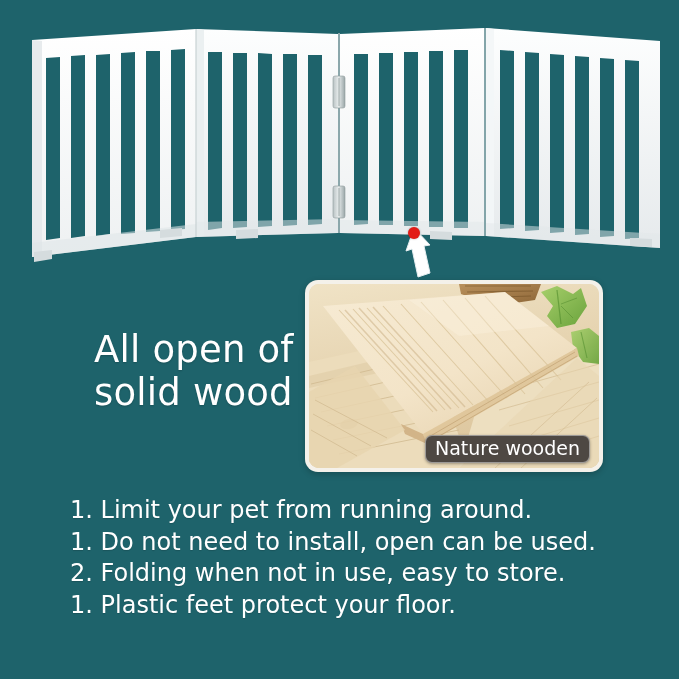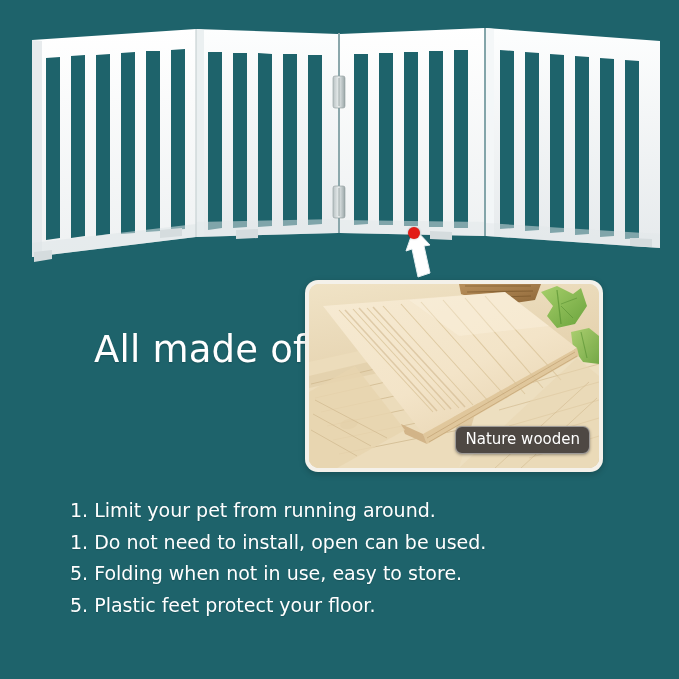--- a/index.html
+++ b/index.html
@@ -34,26 +34,26 @@
     box-sizing:border-box;
     box-shadow:0 2px 6px rgba(0,0,0,.22);
   }
   #photo-inner{
     position:relative;width:100%;height:100%;
     border-radius:10px;overflow:hidden;
     background:#e9d9b8;
   }
   #photo-svg{display:block;width:100%;height:100%;}
   #photo-badge{
-    position:absolute;right:9px;bottom:14px;
+    position:absolute;right:9px;bottom:5px;
     background:#4e4843;
     border:1px solid rgba(255,255,255,.45);
     border-radius:7px;
     color:#ffffff;
-    font-size:15px;line-height:15px;
+    font-size:19px;line-height:15px;
     padding:5px 9px 6px 9px;
     white-space:nowrap;
     box-shadow:0 1px 3px rgba(0,0,0,.35);
   }
 
   
   #callout{position:absolute;left:380px;top:215px;width:120px;height:90px;}
   #dot{
     position:absolute;left:408px;top:227px;width:12px;height:12px;
     border-radius:50%;
@@ -61,21 +61,21 @@
     box-shadow:0 0 2px rgba(0,0,0,.35);
   }
 
   
   #features{
     position:absolute;left:70px;top:495px;width:600px;
     color:#ffffff;
   }
   .feat{
     display:block;
-    font-size:19px;line-height:31.5px;
+    font-size:24px;line-height:31.5px;
     white-space:nowrap;
     text-shadow:0 1px 1px rgba(0,0,0,.15);
   }
 </style>
 </head>
 <body>
 
 <div id="canvas">
 
   <svg id="gate" viewBox="0 0 679 280">
@@ -185,21 +185,22 @@
       <line x1="339" y1="188" x2="339" y2="216" stroke="#7f8c8e" stroke-width=".7"></line>
     </g>
   </svg>
 
   <svg id="callout" viewBox="0 0 120 90">
     <polygon points="34,13 26,36 32,34 38,62 50,58 44,31 50,30" fill="#ffffff" stroke="#e6eef0" stroke-width="1"></polygon>
   </svg>
   <div id="dot"></div>
 
   <div id="headline">
-    <span class="hl-line">All made of</span>
+    <span class="hl-line">All open of</span>
+    <span class="hl-line">solid wood</span>
   </div>
 
   <div id="photo-card">
     <div id="photo-inner">
       <svg id="photo-svg" viewBox="0 0 290 184" preserveAspectRatio="none">
         <defs>
           <linearGradient id="bgWood" x1="0" y1="0" x2="0.3" y2="1">
             <stop offset="0" stop-color="#f0e3c6"></stop>
             <stop offset="1" stop-color="#dcc59c"></stop>
           </linearGradient>
@@ -320,17 +321,17 @@
         <rect x="0" y="0" width="290" height="184" fill="none"></rect>
       </svg>
 
       <div id="photo-badge">Nature wooden</div>
     </div>
   </div>
 
   <div id="features">
     <span class="feat">1. Limit your pet from running around.</span>
     <span class="feat">1. Do not need to install, open can be used.</span>
-    <span class="feat">5. Folding when not in use, easy to store.</span>
-    <span class="feat">5. Plastic feet protect your floor.</span>
+    <span class="feat">2. Folding when not in use, easy to store.</span>
+    <span class="feat">1. Plastic feet protect your floor.</span>
   </div>
 
 </div>
 
 </body></html>

